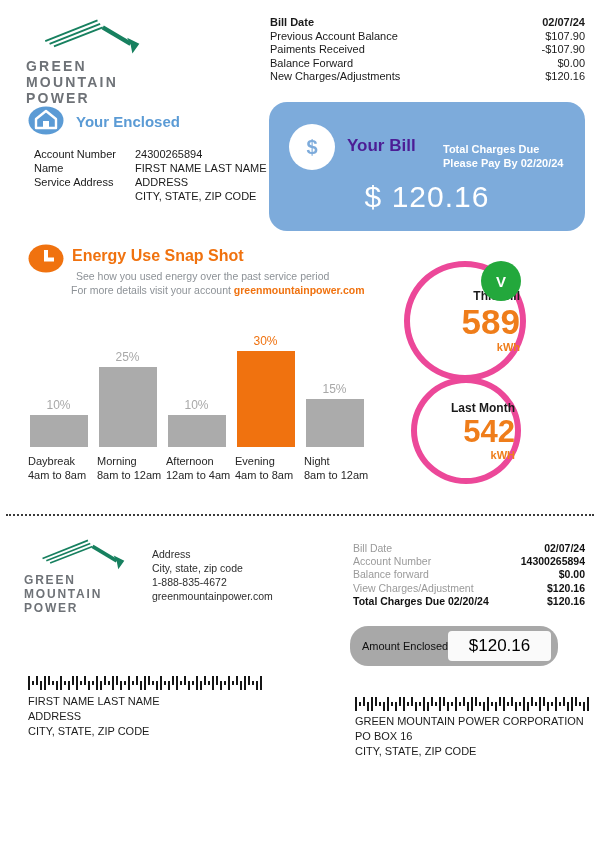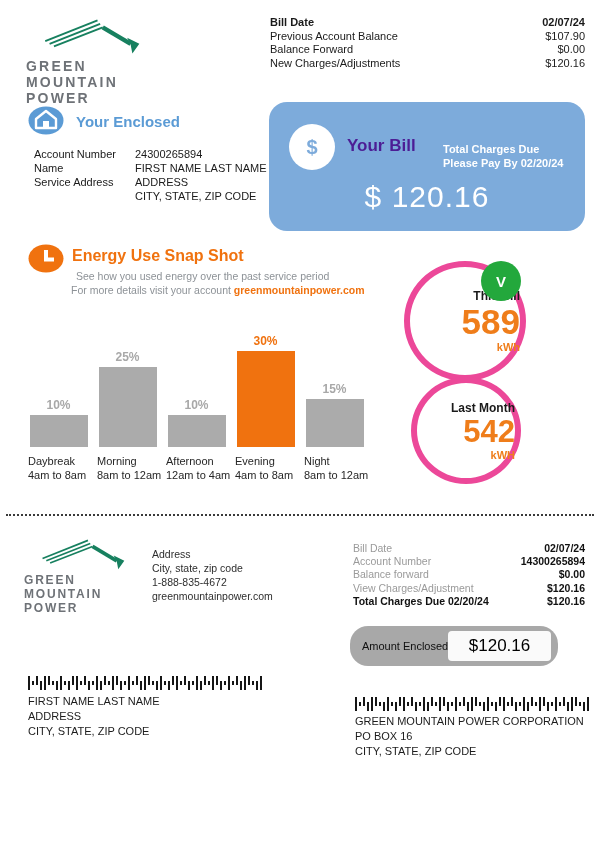--- a/index.html
+++ b/index.html
@@ -40,21 +40,21 @@
   .clock-badge{left:28px;top:244px;width:36px;height:29px;}
   .energy-title{left:72px;top:247px;color:#F0720F;font-size:16px;font-weight:bold;}
   .energy-sub{font-size:10.5px;color:#8d9297;line-height:13px;}
   .energy-sub1{left:76px;top:270px;}
   .energy-sub2{left:71px;top:284px;}
   .energy-sub2 .link{color:#F0720F;font-weight:bold;}
 
   
   .chart{left:28px;top:331px;display:flex;gap:8px;}
   .col{width:61px;display:flex;flex-direction:column;}
-  .bar-area{height:116px;display:flex;flex-direction:column;justify-content:flex-end;align-items:center;font-weight:bold;}
+  .bar-area{height:116px;display:flex;flex-direction:column;justify-content:flex-end;align-items:center;}
   .pct{font-size:12px;color:#a8a8a8;margin-bottom:3px;}
   .bar{width:58px;background:#ABABAB;}
   .col.hl .bar{background:#F0720F;}
   .col.hl .pct{color:#F0720F;}
   .cat{margin-top:7px;font-size:11px;color:#262626;line-height:14px;white-space:nowrap;}
 
   
   .usage-circle{border:6px solid #ec4899;border-radius:50%;display:flex;flex-direction:column;align-items:flex-end;justify-content:center;text-align:center;background:#fff;}
   .c1{left:404px;top:261px;width:110px;height:108px;}
   .c2{left:411px;top:377px;width:98px;height:95px;}
@@ -119,20 +119,24 @@
   <div class="abs bill-summary">
     <div class="srow bold">
       <span>Bill Date</span>
       <span>02/07/24</span>
     </div>
     <div class="srow">
       <span>Previous Account Balance</span>
       <span>$107.90</span>
     </div>
     <div class="srow">
+      <span>Paiments Received</span>
+      <span>-$107.90</span>
+    </div>
+    <div class="srow">
       <span>Balance Forward</span>
       <span>$0.00</span>
     </div>
     <div class="srow">
       <span>New Charges/Adjustments</span>
       <span>$120.16</span>
     </div>
   </div>
 
   <div class="abs house-badge">

